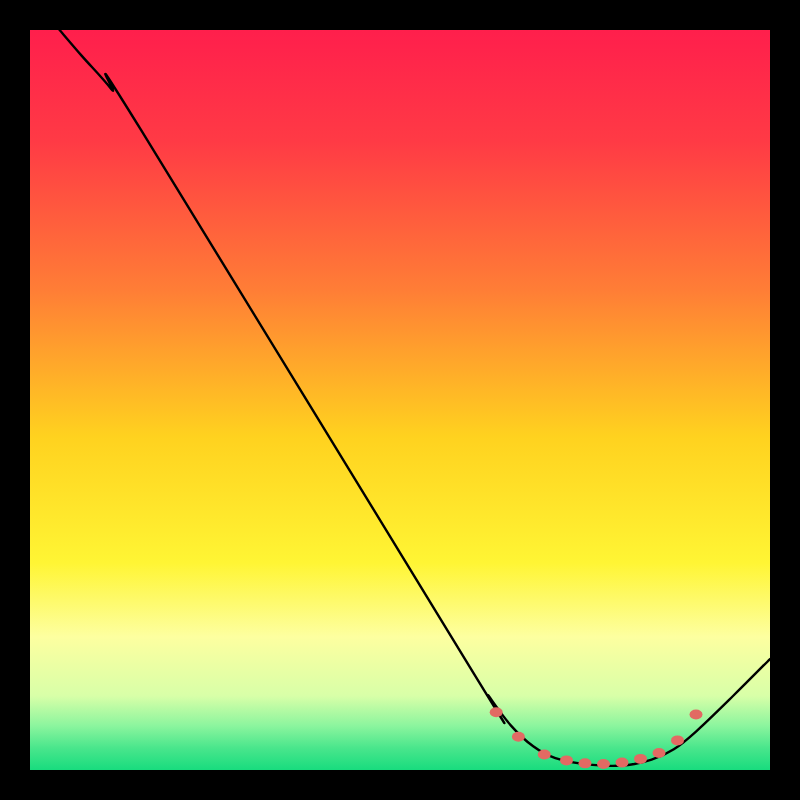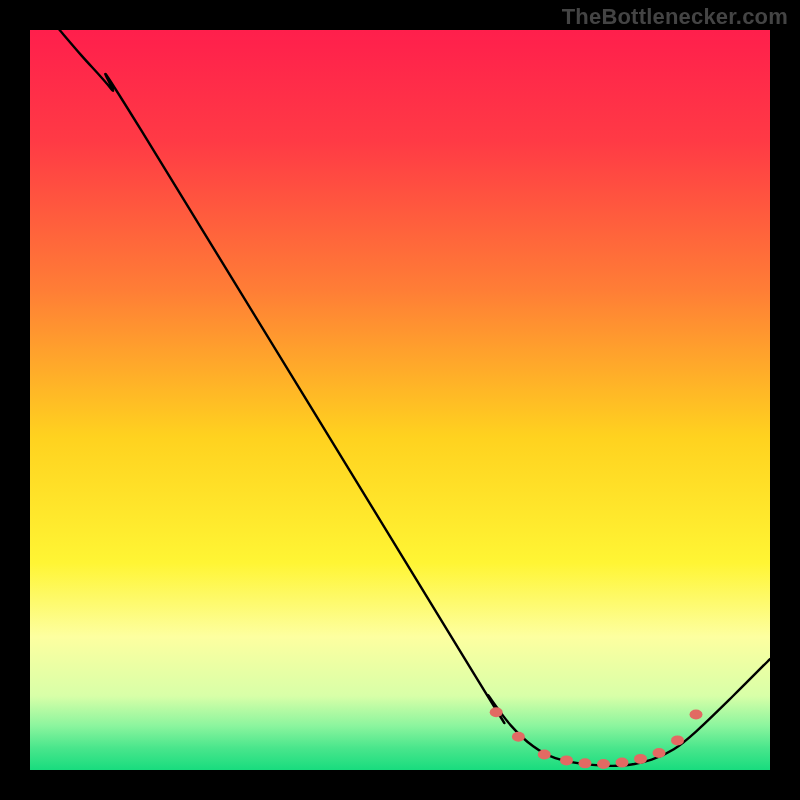--- a/index.html
+++ b/index.html
@@ -35,21 +35,20 @@
     overflow: hidden;
   }
   svg {
     display: block;
   }
 </style>
 </head>
 <body>
 
 <div class="stage">
-  <div class="watermark">TheBottlenecker.com</div>
 
   <div class="chart-box">
     <svg id="chart-svg" width="740" height="740" viewBox="0 0 740 740">
       <defs>
         <linearGradient id="bg-grad" x1="0" y1="0" x2="0" y2="1">
             <stop offset="0%" stop-color="#ff1f4c"></stop>
             <stop offset="15%" stop-color="#ff3a45"></stop>
             <stop offset="35%" stop-color="#ff7d36"></stop>
             <stop offset="55.00000000000001%" stop-color="#ffd21f"></stop>
             <stop offset="72%" stop-color="#fff534"></stop>

